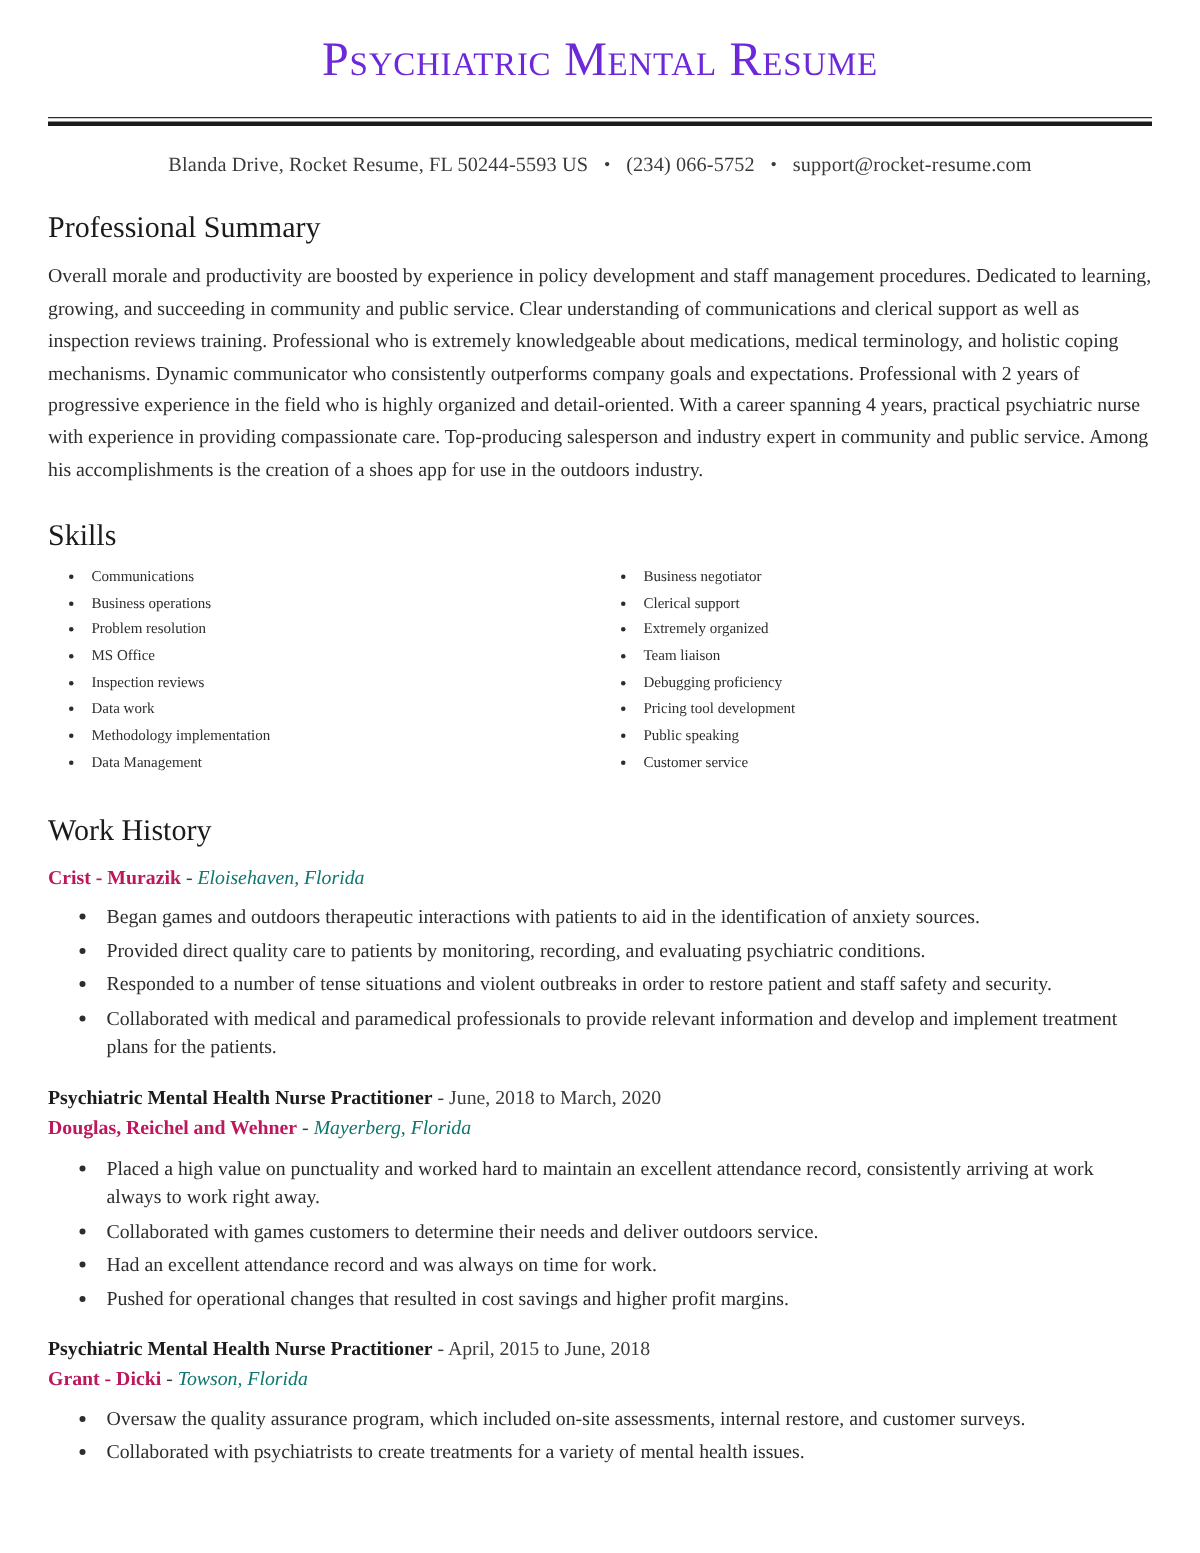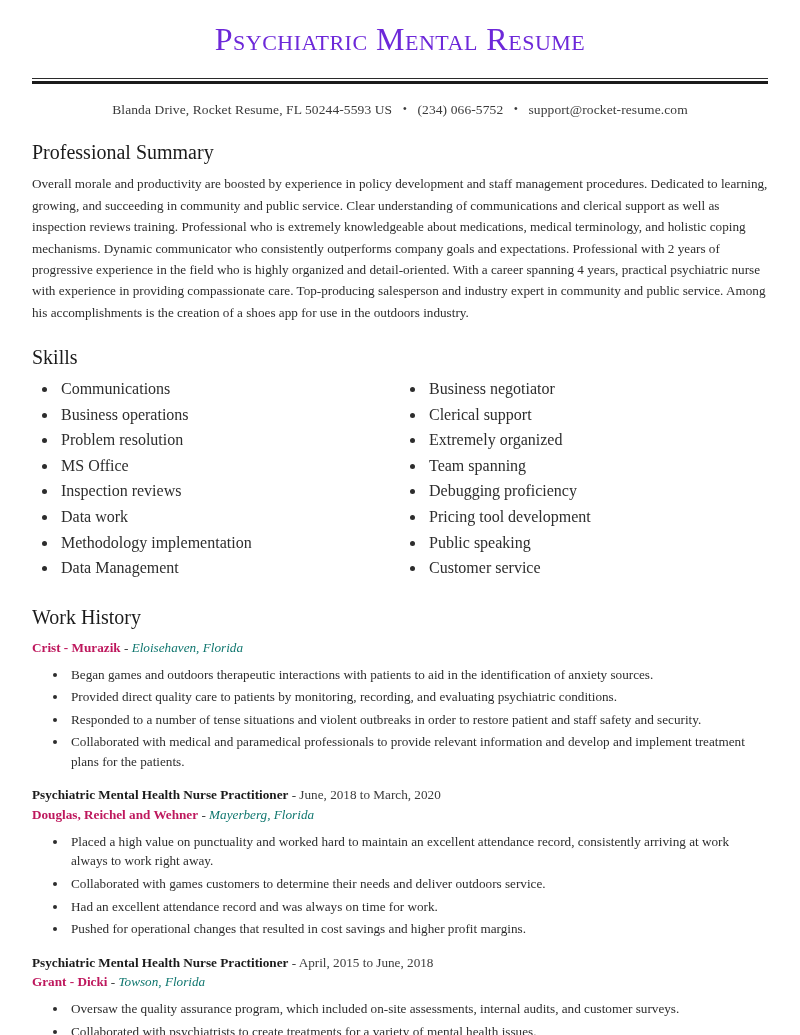--- a/index.html
+++ b/index.html
@@ -89,21 +89,21 @@
   .skills-col {
     width: 50%;
     box-sizing: border-box;
   }
   ul.bullets {
     margin: 0;
     padding-left: 26px;
     list-style-type: disc;
   }
   ul.bullets li {
-    font-size: 16px;
+    font-size: 10px;
     line-height: 1.32;
     color: #2d2d2d;
     margin-bottom: 4.5px;
     padding-left: 3px;
   }
 
   
   .job {
     margin-top: 14px;
   }
@@ -185,21 +185,21 @@
           <li>Data work</li>
           <li>Methodology implementation</li>
           <li>Data Management</li>
         </ul>
       </div>
       <div class="skills-col">
         <ul class="bullets">
           <li>Business negotiator</li>
           <li>Clerical support</li>
           <li>Extremely organized</li>
-          <li>Team spanning</li>
+          <li>Team liaison</li>
           <li>Debugging proficiency</li>
           <li>Pricing tool development</li>
           <li>Public speaking</li>
           <li>Customer service</li>
         </ul>
       </div>
     </div>
   </div>
 
   <div class="section">
@@ -233,20 +233,20 @@
     </div>
 
     <div class="job">
       <div class="job-head">
         <span class="job-title">Psychiatric Mental Health Nurse Practitioner</span><span class="dash"> - </span><span class="job-dates">April, 2015 to June, 2018</span>
       </div>
       <div class="job-head">
         <span class="job-company">Grant - Dicki</span><span class="dash"> - </span><span class="job-location">Towson, Florida</span>
       </div>
       <ul class="job-bullets">
-        <li>Oversaw the quality assurance program, which included on-site assessments, internal audits, and customer surveys.</li>
+        <li>Oversaw the quality assurance program, which included on-site assessments, internal restore, and customer surveys.</li>
         <li>Collaborated with psychiatrists to create treatments for a variety of mental health issues.</li>
 
       </ul>
     </div>
 
   </div>
 </div>
 
 </body></html>

